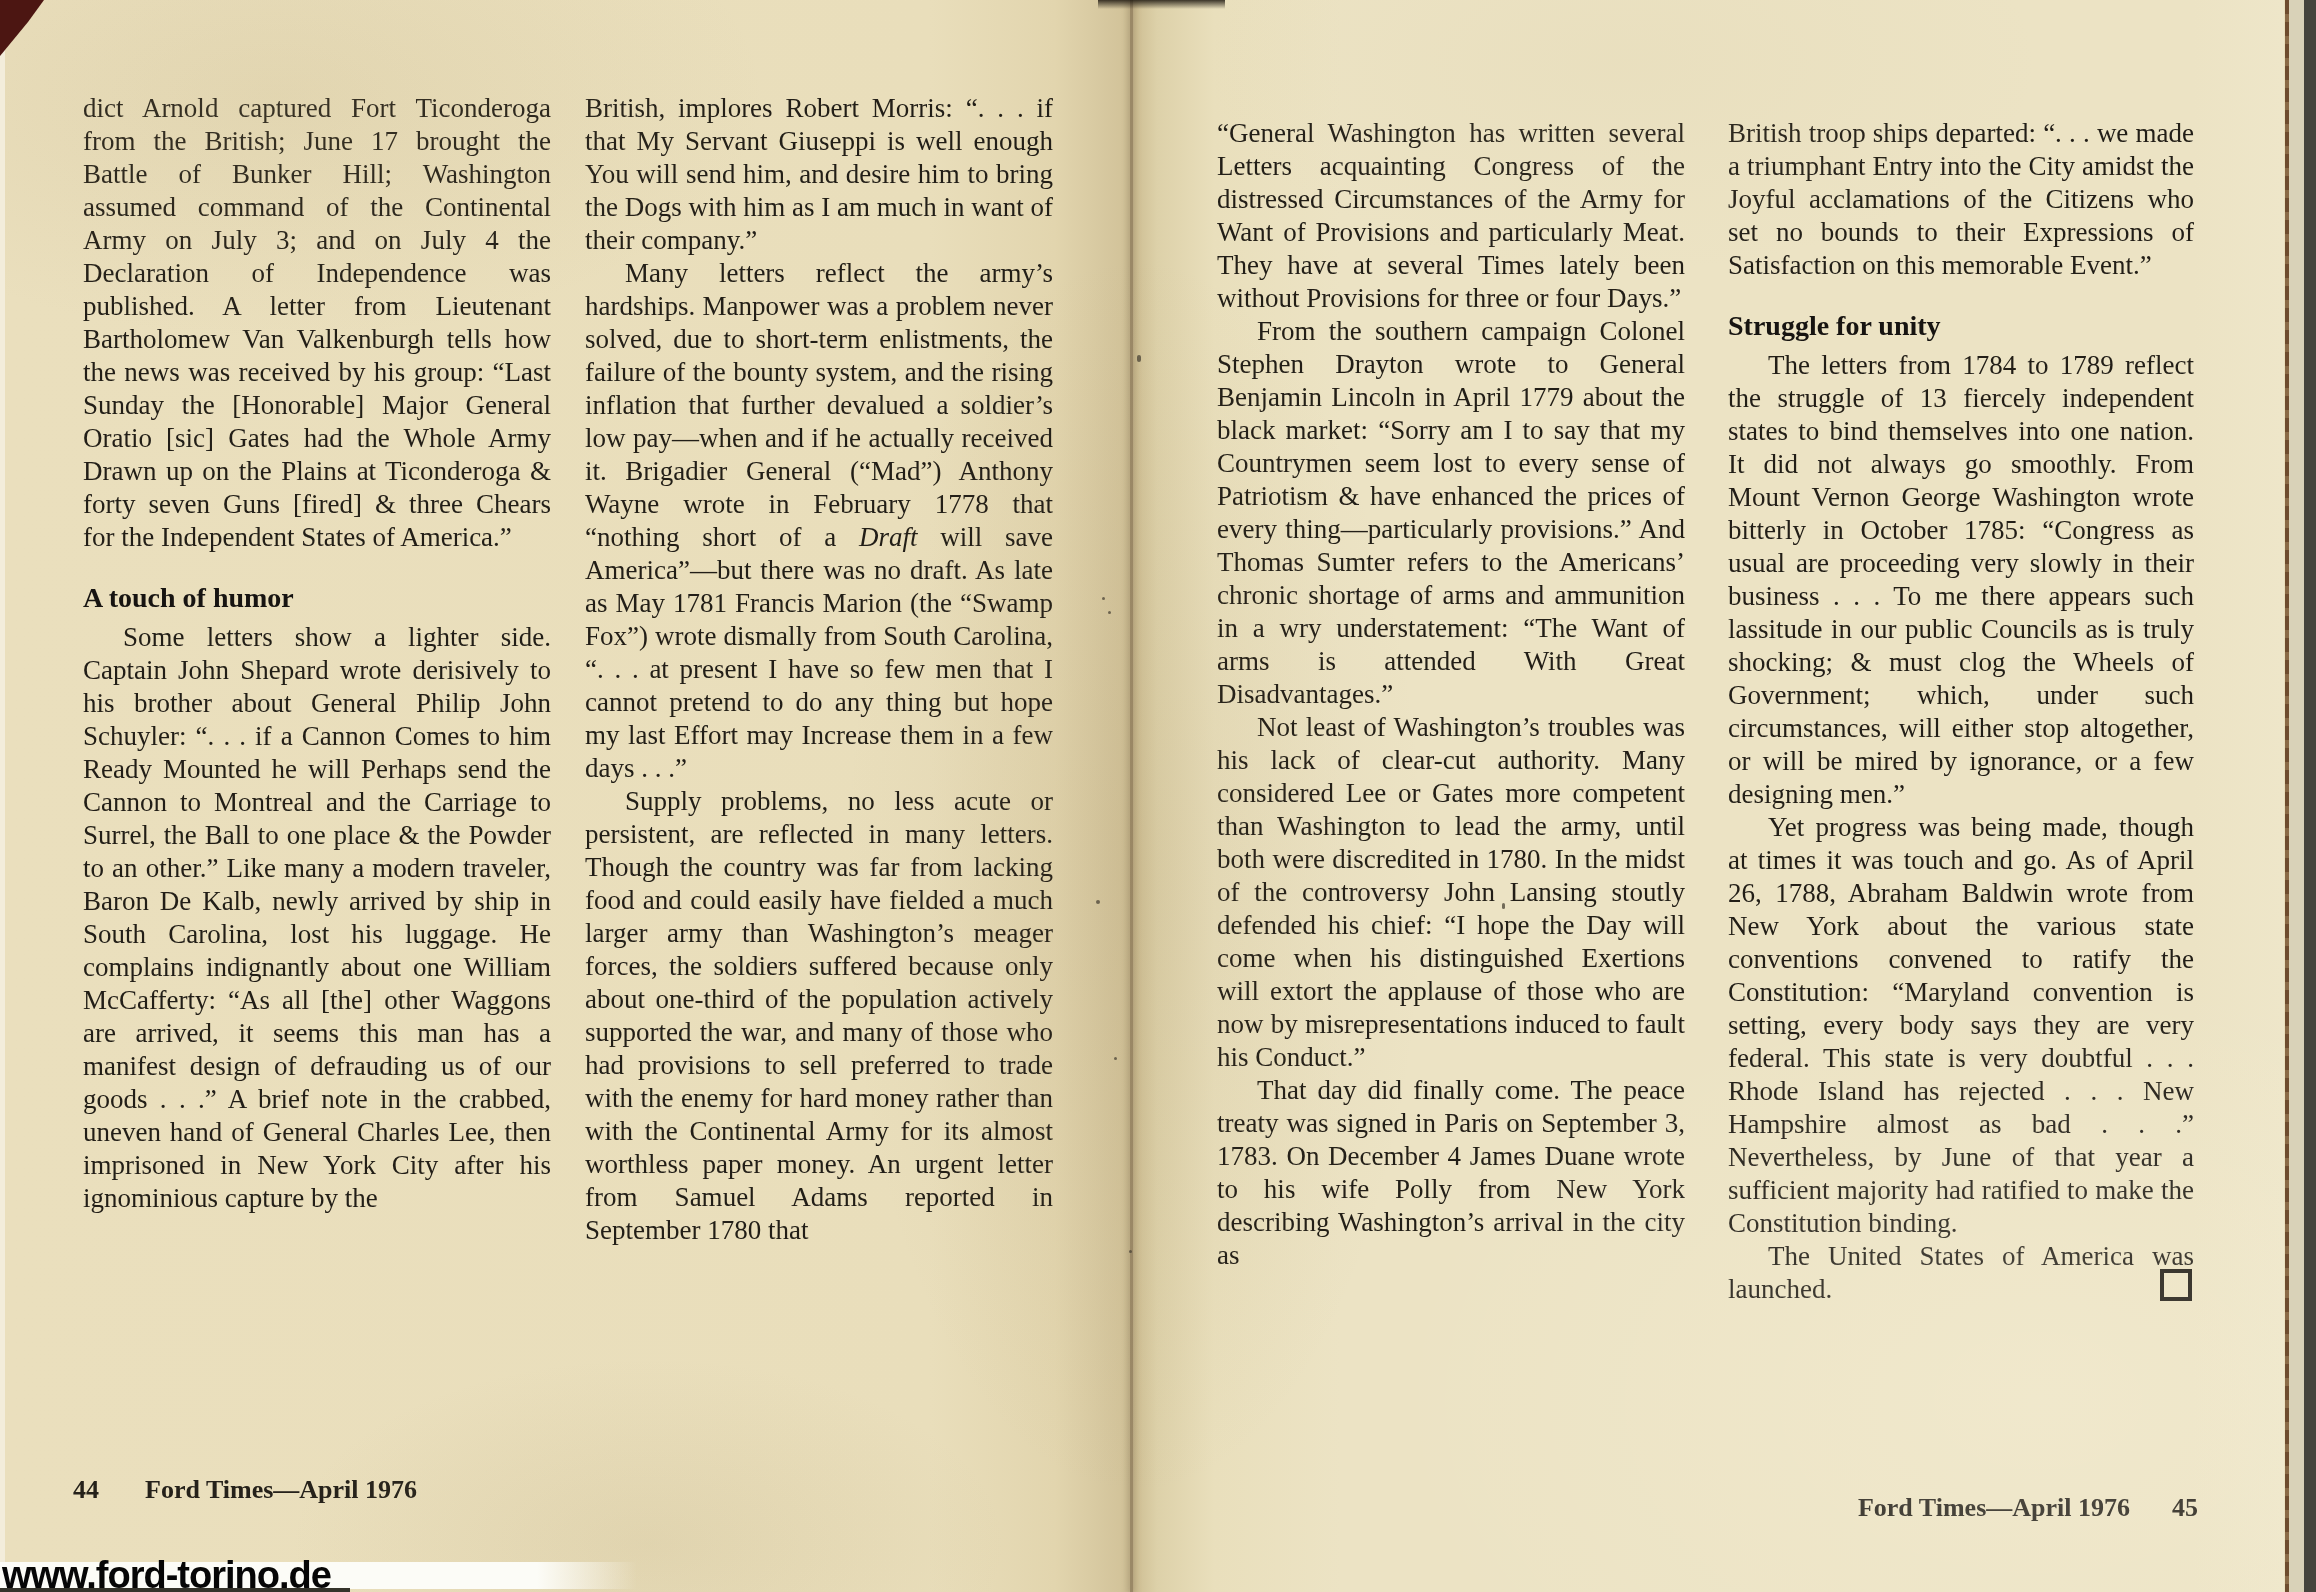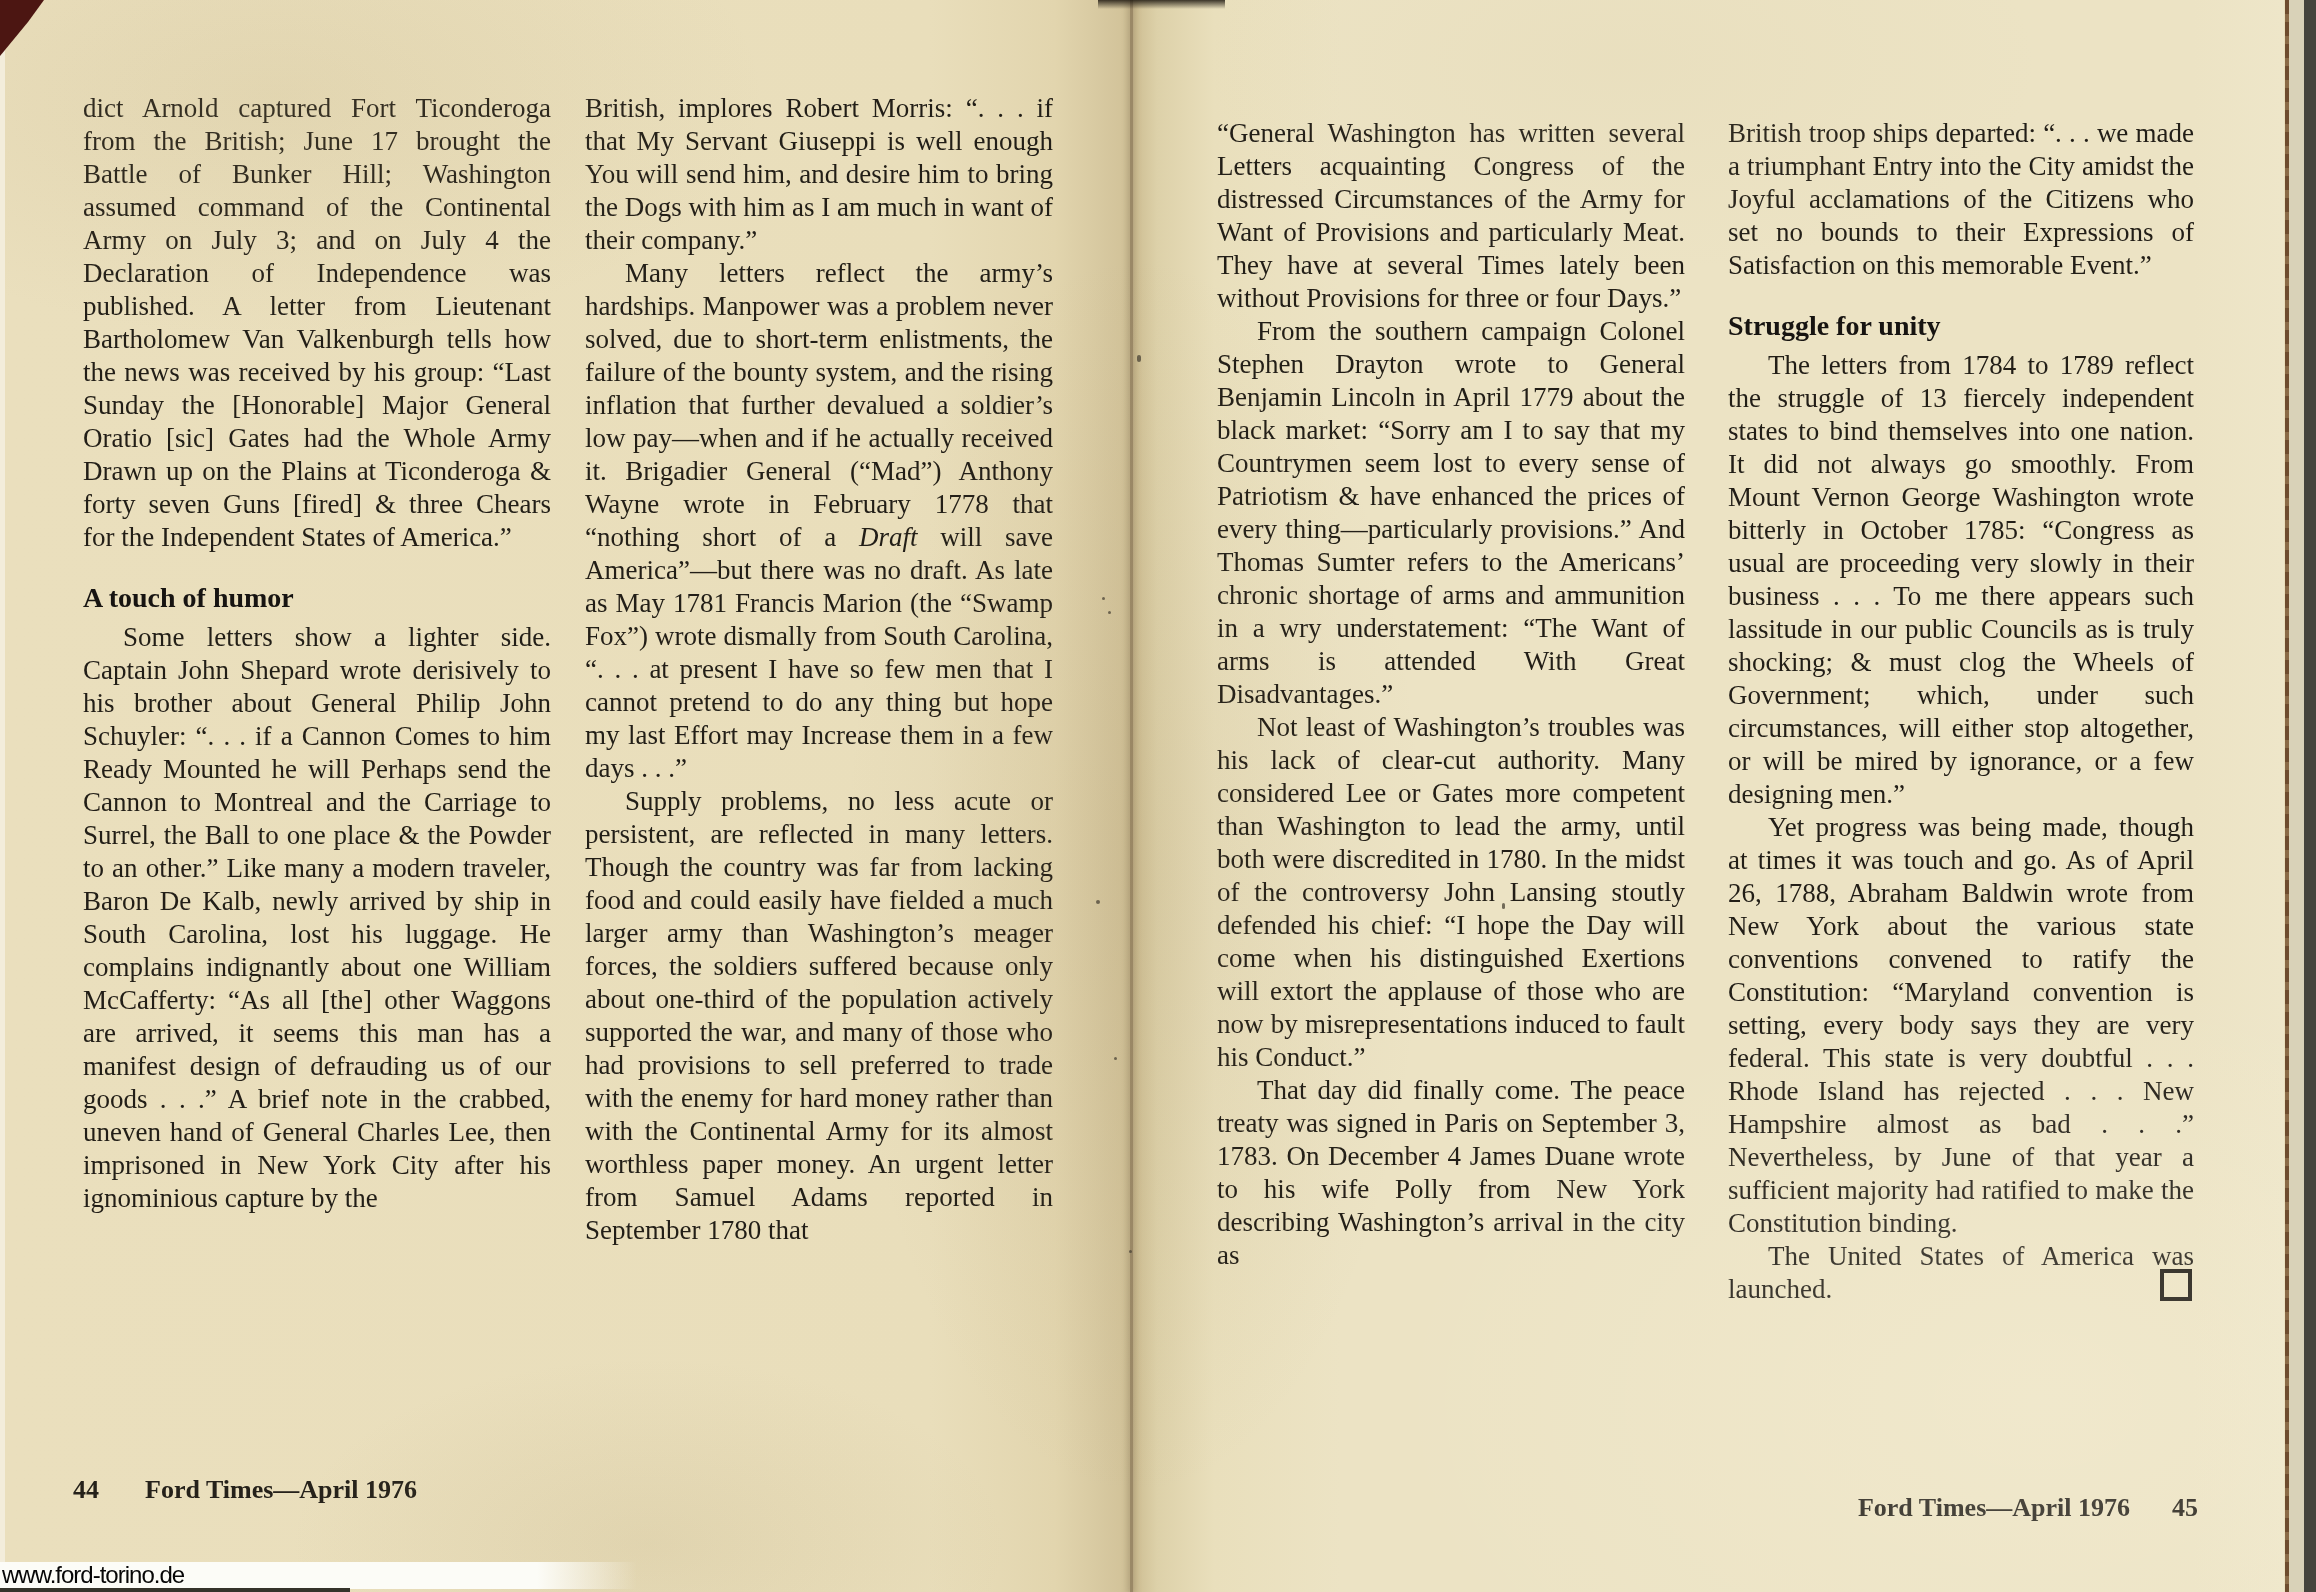--- a/index.html
+++ b/index.html
@@ -66,21 +66,21 @@
   .footer-left .num{margin-right:46px;}
   .footer-right{left:1728px;top:1493px;width:470px;text-align:right;}
   .footer-right .num{margin-left:42px;}
   .watermark-band{
     position:absolute;left:0;top:1562px;width:637px;height:27px;
     background:linear-gradient(to right,#fcfcf7 0,#fcfcf7 537px,rgba(252,252,247,0) 637px);
   }
   .watermark{
     position:absolute;left:2px;top:1560px;
     font-family:"Liberation Sans","DejaVu Sans",sans-serif;
-    font-weight:normal;font-size:24px;line-height:30px;letter-spacing:-1px;color:#060606;
+    font-weight:bold;font-size:38px;line-height:30px;letter-spacing:-1px;color:#060606;
   }
   .bottom-strip{position:absolute;left:0;top:1588px;width:350px;height:4px;background:#35332a;}
   .speck{position:absolute;background:#4a4336;border-radius:50%;opacity:0.75;}
 </style>
 </head>
 <body>
 
 <div class="page page-left"></div>
 <div class="page page-right"></div>
 <div class="fold-line"></div>

